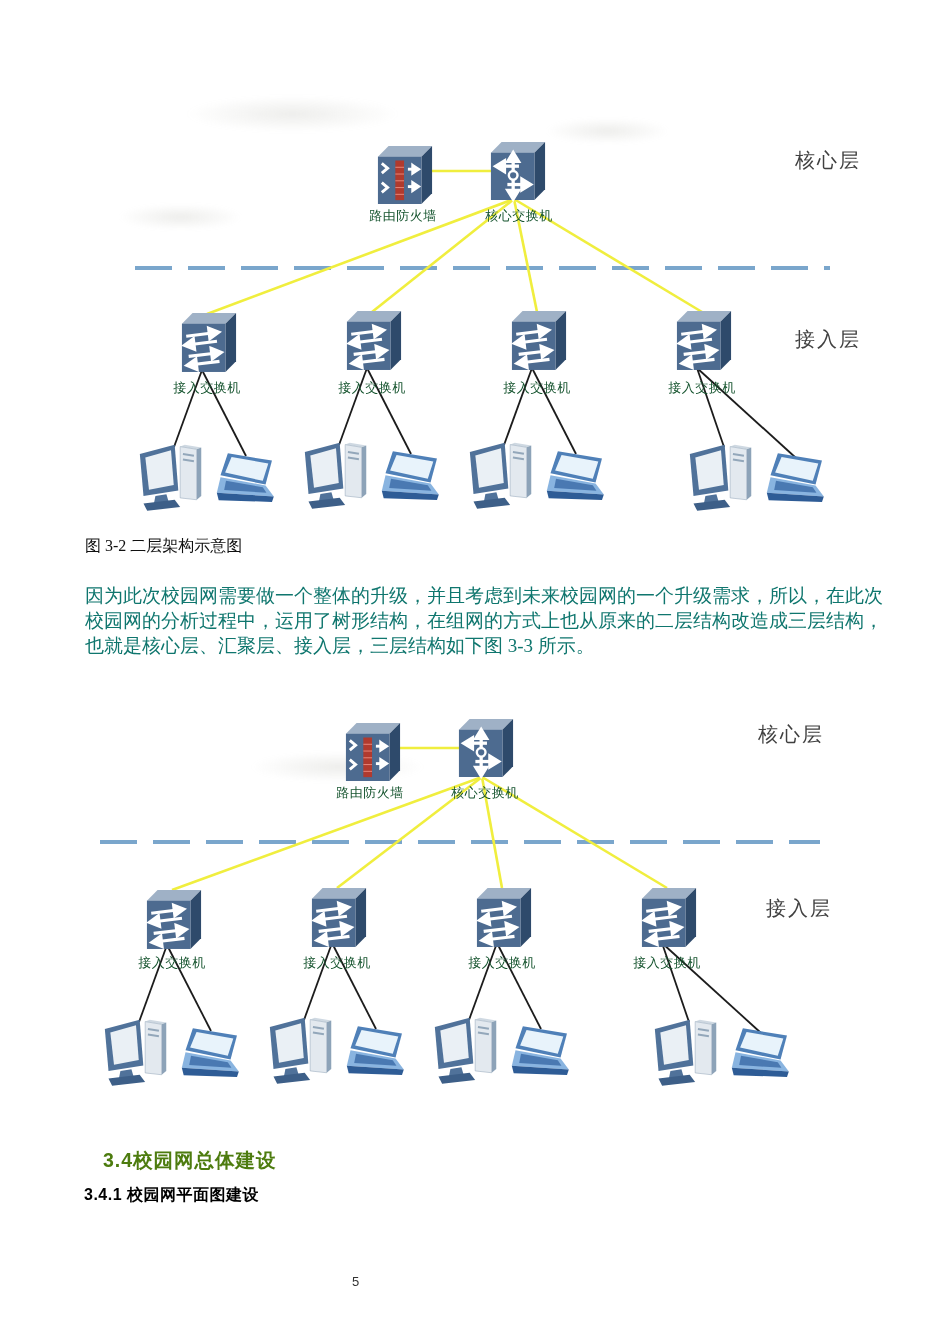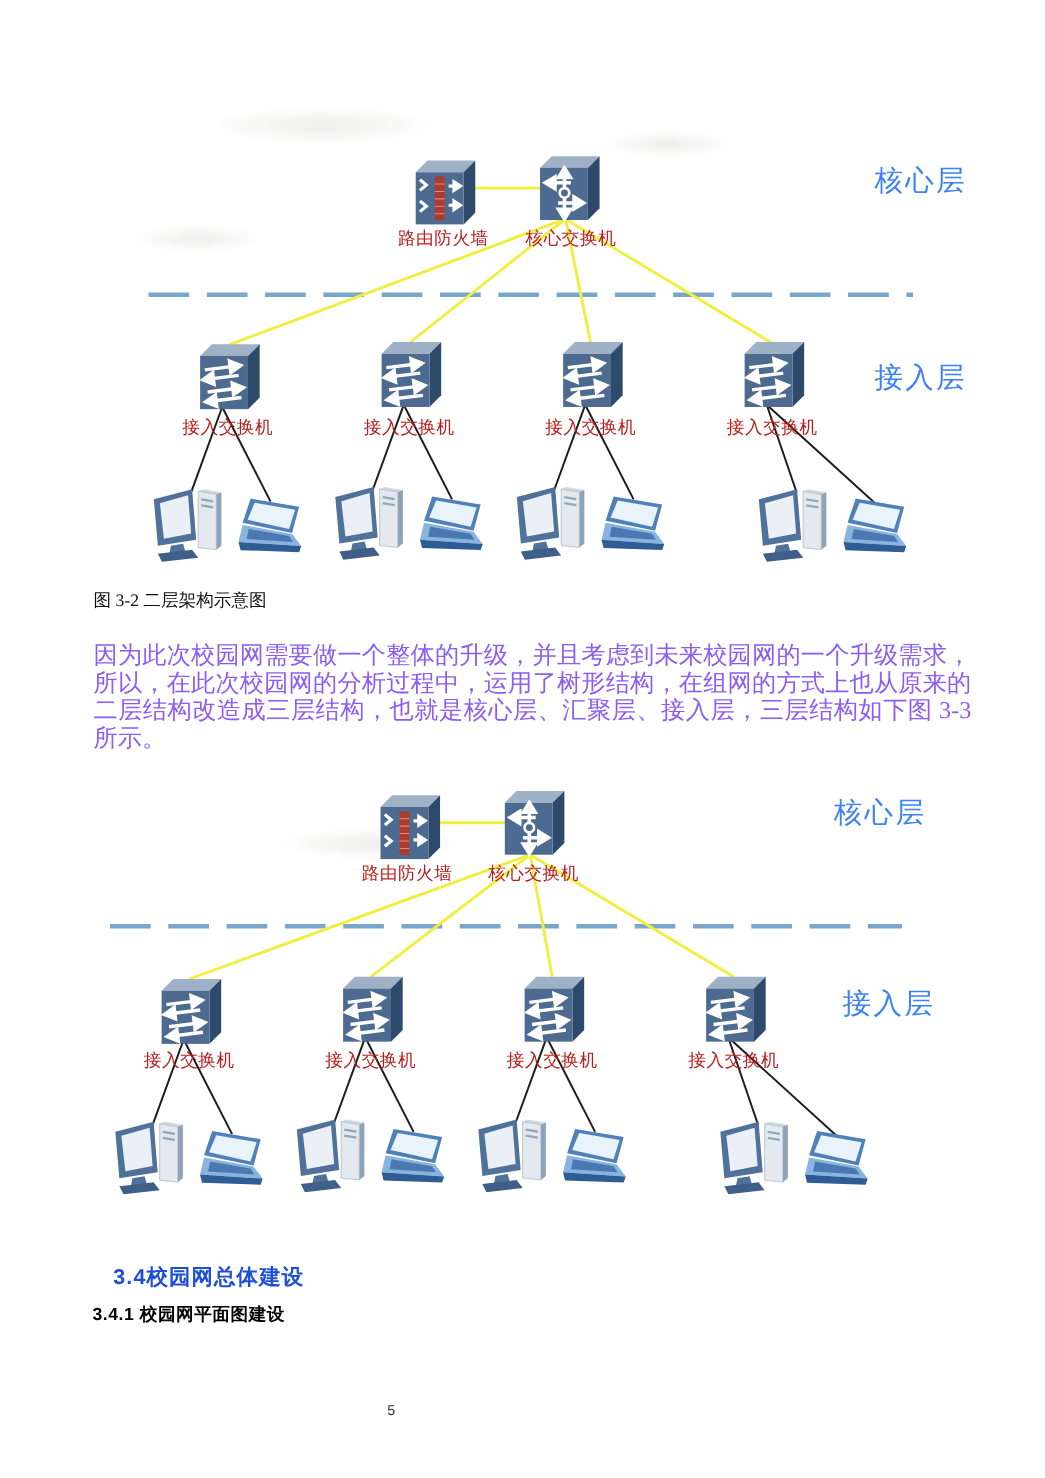--- a/index.html
+++ b/index.html
@@ -8,38 +8,38 @@
     overflow:hidden;margin:0 auto;
     font-family:"Liberation Serif","DejaVu Serif",serif;
   }
   .smudge{position:absolute;pointer-events:none;
     background:radial-gradient(ellipse at center, rgba(168,168,158,0.20), rgba(168,168,158,0) 70%);
     filter:blur(2px);}
   .diagram{position:absolute;margin:0;padding:0;}
   .diagram svg{display:block;}
   .dev-label{
     position:absolute;transform:translateX(-50%);white-space:nowrap;
-    font-size:16px;color:#b91c1c;letter-spacing:0.5px;
+    font-size:13px;color:#14532d;letter-spacing:0.5px;
   }
   .layer-label{
     position:absolute;white-space:nowrap;
-    font-size:26px;color:#3b82f6;letter-spacing:2px;
+    font-size:20px;color:#404040;letter-spacing:2px;
   }
   .caption{
     position:absolute;left:85px;width:810px;margin:0;text-align:left;
     font-size:16px;color:#101010;
   }
   .body-text{
     position:absolute;left:85px;top:583px;width:798px;margin:0;
-    font-size:22px;line-height:25px;text-align:justify;color:#8b5cf6;
+    font-size:19px;line-height:25px;text-align:justify;color:#0f766e;
   }
   .h-section{
     position:absolute;left:103px;top:1147px;margin:0;
     font-family:"Liberation Sans","DejaVu Sans",sans-serif;
-    font-size:19.5px;font-weight:bold;color:#1d4ed8;letter-spacing:1px;
+    font-size:19.5px;font-weight:bold;color:#4d7c0f;letter-spacing:1px;
   }
   .h-subsection{
     position:absolute;left:84px;top:1185px;margin:0;
     font-family:"Liberation Sans","DejaVu Sans",sans-serif;
     font-size:16px;font-weight:bold;color:#000000;letter-spacing:0.5px;
   }
   .page-number{
     position:absolute;left:352px;top:1274px;
     font-family:"Liberation Sans","DejaVu Sans",sans-serif;
     font-size:13px;color:#333;

